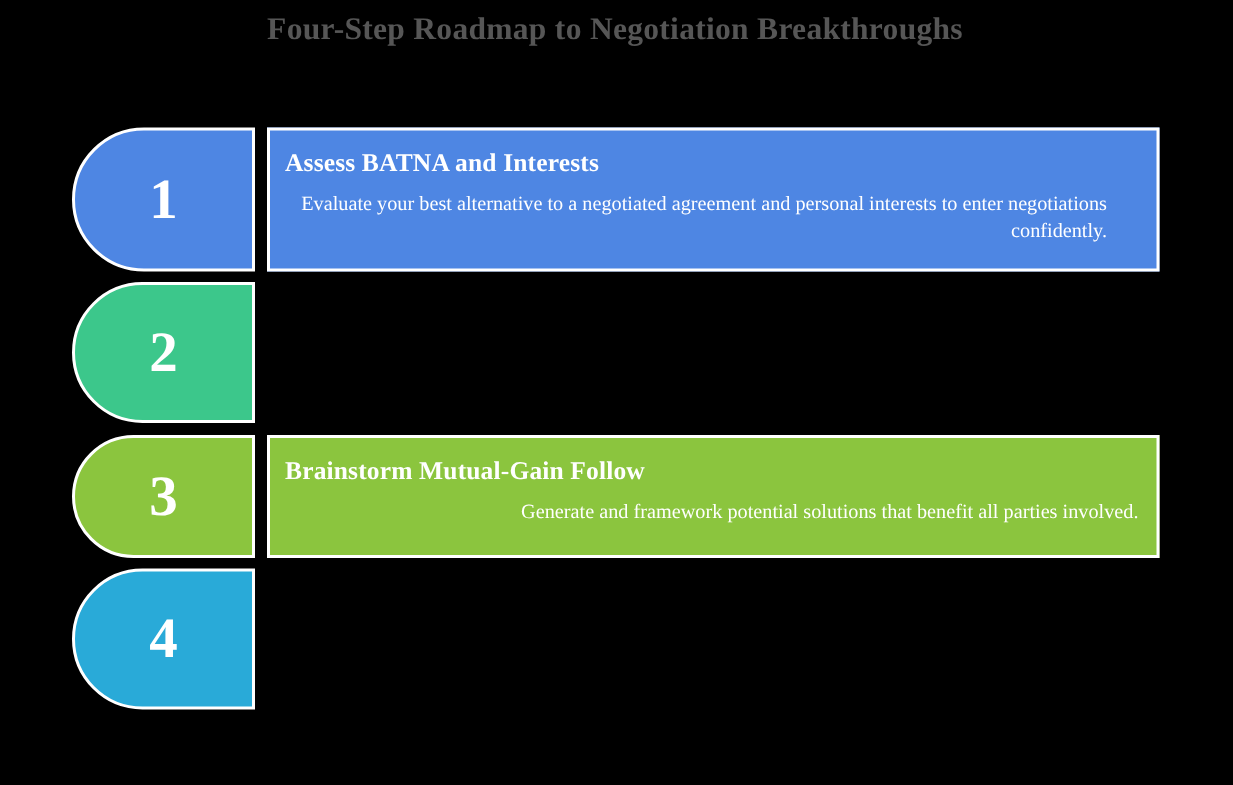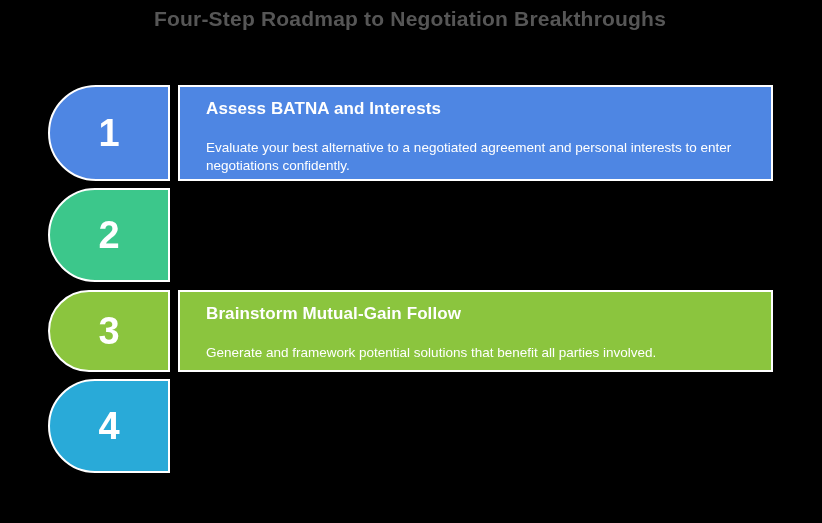--- a/index.html
+++ b/index.html
@@ -6,21 +6,21 @@
     margin: 0;
     padding: 0;
     background: #000000;
   }
   .stage {
     position: relative;
     width: 820px;
     height: 523px;
     background: #000000;
     overflow: hidden;
-    font-family: Liberation Sans, sans-serif;
+    font-family: Liberation Serif, serif;
   }
   .main-title {
     position: absolute;
     top: 7px;
     left: 0;
     right: 0;
     text-align: center;
     font-size: 21px;
     font-weight: bold;
     letter-spacing: 0.2px;
@@ -53,33 +53,34 @@
     font-weight: bold;
   }
   .card {
     position: absolute;
     left: 130px;
     top: 0;
     bottom: 0;
     width: 595px;
     box-sizing: border-box;
     border: 2px solid #ffffff;
-    padding: 12px 12px 0 26px;
+    padding: 12px 12px 0 10px;
     color: #ffffff;
   }
   .card-title {
     font-size: 17px;
     font-weight: bold;
     letter-spacing: 0.1px;
     line-height: 20px;
   }
   .card-body {
-    margin-top: 20px;
+    margin-top: 8px;
     font-size: 13.5px;
     line-height: 17.5px;
+    text-align: right;
   }
   .row1 .card-body { max-width: 548px; }
   .row2 .card-body { max-width: 540px; }
   .row4 .card-body { max-width: 552px; }
 </style>
 </head>
 <body>
 
 <div class="stage">
 

